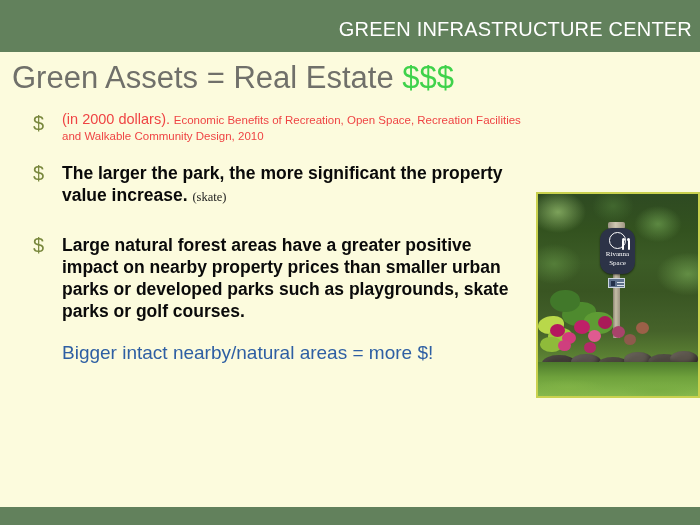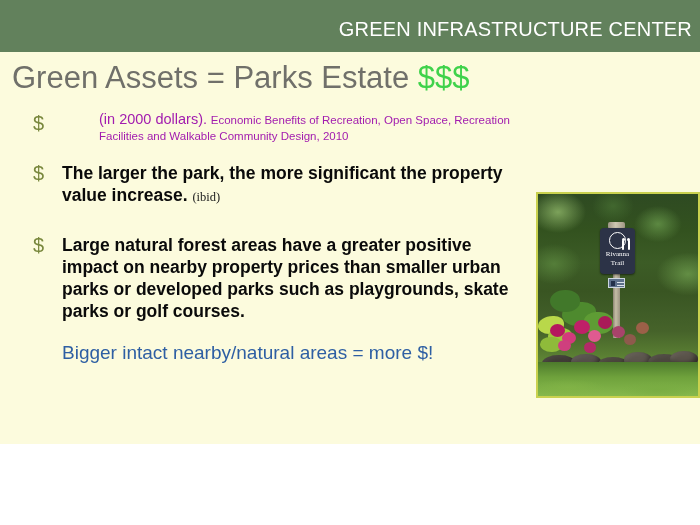--- a/index.html
+++ b/index.html
@@ -3,21 +3,21 @@
 <meta charset="utf-8">
 <style>
   html, body {
     margin: 0;
     padding: 0;
     background: #ffffff;
   }
   #slide {
     position: relative;
     width: 700px;
-    height: 444px;
+    height: 525px;
     background: #FCFBDD;
     overflow: hidden;
     font-family: "Liberation Sans", sans-serif;
   }
 
   
   #header-band {
     position: absolute;
     left: 0; top: 0;
     width: 700px;
@@ -83,24 +83,23 @@
   }
   .bullet-text {
     font-size: 17.5px;
     font-weight: bold;
     color: #0A0A0A;
     line-height: 22px;
   }
   .sub-note {
     font-size: 13.5px;
     font-weight: normal;
-    color: #a21caf;
+    color: #ef4444;
     line-height: 15px;
     margin-top: 2px;
-    margin-left: 37px;
   }
   .sub-note .paren {
     font-size: 14.5px;
   }
   .sub-note .cite {
     font-size: 11.5px;
   }
   .ibid {
     font-family: "Liberation Serif", serif;
     font-size: 12.5px;
@@ -225,21 +224,21 @@
     width: 17px; height: 7px;
     background: linear-gradient(90deg,#9c9383,#cfc8b2 45%,#a09784);
     border-radius: 2px;
   }
   
   #photo .sign {
     position: absolute;
     left: 62px; top: 34px;
     width: 35px; height: 46px;
     background: #2c3347;
-    border-radius: 4px;
+    border-radius: 12px;
     box-shadow: 0 1px 2px rgba(0,0,0,.5);
   }
   #photo .sign-circle {
     position: absolute;
     left: 9px; top: 4px;
     width: 17px; height: 17px;
     border: 1.6px solid #ffffff;
     border-radius: 50%;
     box-sizing: border-box;
   }
@@ -279,40 +278,40 @@
 </style>
 </head>
 <body>
 
 <div id="slide">
 
   <div id="header-band"></div>
   <div id="header-title">GREEN INFRASTRUCTURE CENTER</div>
 
   <div id="slide-title">
-    <span>Green Assets = Parks Estate </span><span class="dollars">$$$</span>
+    <span>Green Assets = Real Estate </span><span class="dollars">$$$</span>
   </div>
 
   <div id="body">
 
     <div class="bullet-row">
       <span class="bullet-mark">$</span>
       <div class="sub-note">
         <span class="paren">(in 2000 dollars).</span>
         <span class="cite">Economic Benefits of Recreation, Open Space, Recreation Facilities and Walkable Community Design, 2010</span>
       </div>
     </div>
 
     <div class="spacer-a"></div>
 
     <div class="bullet-row">
       <span class="bullet-mark">$</span>
       <div class="bullet-text">
         <span>The larger the park, the more significant the property value increase.</span>
-        <span class="ibid">(ibid)</span>
+        <span class="ibid">(skate)</span>
       </div>
     </div>
 
     <div class="spacer-b"></div>
 
 
     <div class="spacer-b"></div>
 
     <div class="bullet-row wide">
       <span class="bullet-mark">$</span>
@@ -339,21 +338,21 @@
 
       <div class="sign">
         <div class="sign-circle">
           <span class="hiker h1h"></span>
           <span class="hiker h1"></span>
           <span class="hiker h2h"></span>
           <span class="hiker h2"></span>
         </div>
         <div class="sign-text">
           <div>Rivanna</div>
-          <div>Trail</div>
+          <div>Space</div>
         </div>
       </div>
 
       <div class="plaque">
         <i></i>
         <b></b>
         <b class="l2"></b>
       </div>
 
       <div class="flowers">

